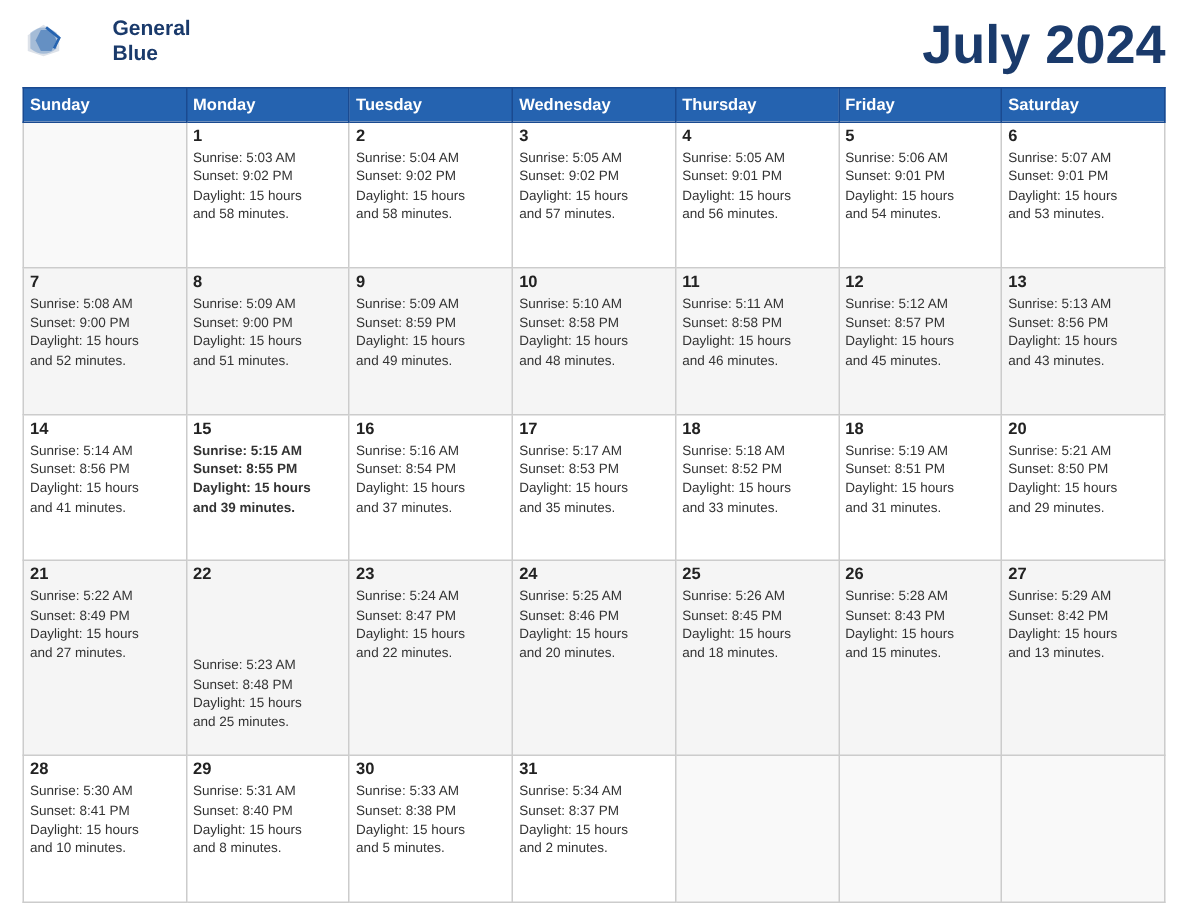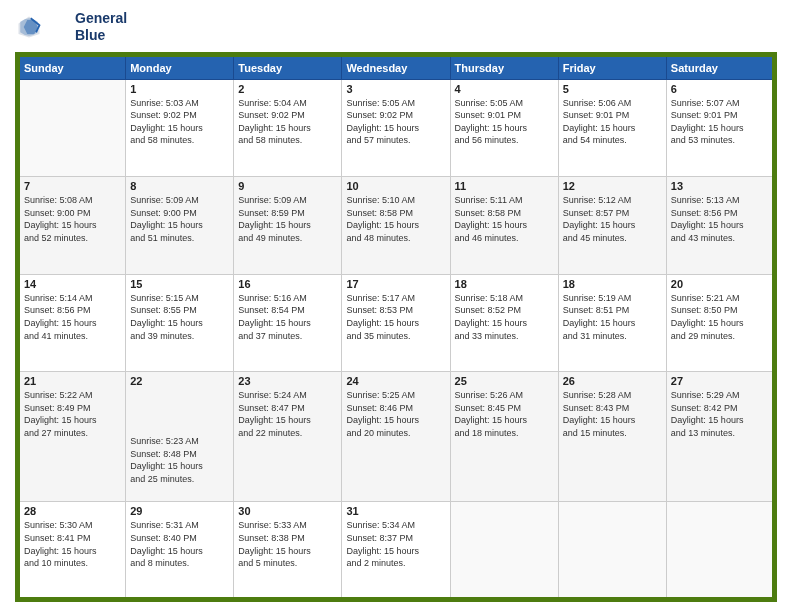--- a/index.html
+++ b/index.html
@@ -50,21 +50,21 @@
       font-weight: bold;
       color: #1a3a6b;
       line-height: 1.1;
     }
     .location {
       font-size: 14px;
       color: #333;
     }
     .calendar {
       flex: 1;
-      border: 5px solid #4d7c0f;
+      border: 1px solid #4d7c0f;
       border-collapse: collapse;
       width: 100%;
       table-layout: fixed;
     }
     .calendar thead tr th {
       background-color: #2563b0;
       color: #fff;
       font-size: 11px;
       font-weight: bold;
       padding: 5px 4px;
@@ -113,20 +113,21 @@
         <path d="M6 10 Q16 2 26 10 L26 22 Q16 30 6 22 Z" fill="#2563b0" opacity="0.3"></path>
         <path d="M14 8 L22 8 L26 16 L22 24 L14 24 L10 16 Z" fill="#2563b0" opacity="0.5"></path>
         <path d="M18 6 L28 14 L24 22" stroke="#2563b0" stroke-width="2" fill="none"></path>
       </svg>
       <div class="logo-text">
         <span>General</span>
         <span>Blue</span>
       </div>
     </div>
     <div class="title-block">
+      <div class="month-year">July 2024</div>
     </div>
   </div>
 
   <table class="calendar">
     <thead>
       <tr>
         <th>Sunday</th>
         <th>Monday</th>
         <th>Tuesday</th>
         <th>Wednesday</th>
@@ -235,21 +236,21 @@
         <tr>
           <td>
             <span class="day-num">14</span>
             <div class="cell-info" style="white-space: pre-line;">Sunrise: 5:14 AM
 Sunset: 8:56 PM
 Daylight: 15 hours
 and 41 minutes.</div>
           </td>
           <td>
             <span class="day-num">15</span>
-            <div class="cell-info" style="white-space: pre-line;">Sunrise: 5:15 AM
+            <div class="cell-info" style="white-space: pre-line; font-weight: bold;">Sunrise: 5:15 AM
 Sunset: 8:55 PM
 Daylight: 15 hours
 and 39 minutes.</div>
           </td>
           <td>
             <span class="day-num">16</span>
             <div class="cell-info" style="white-space: pre-line;">Sunrise: 5:16 AM
 Sunset: 8:54 PM
 Daylight: 15 hours
 and 37 minutes.</div>

